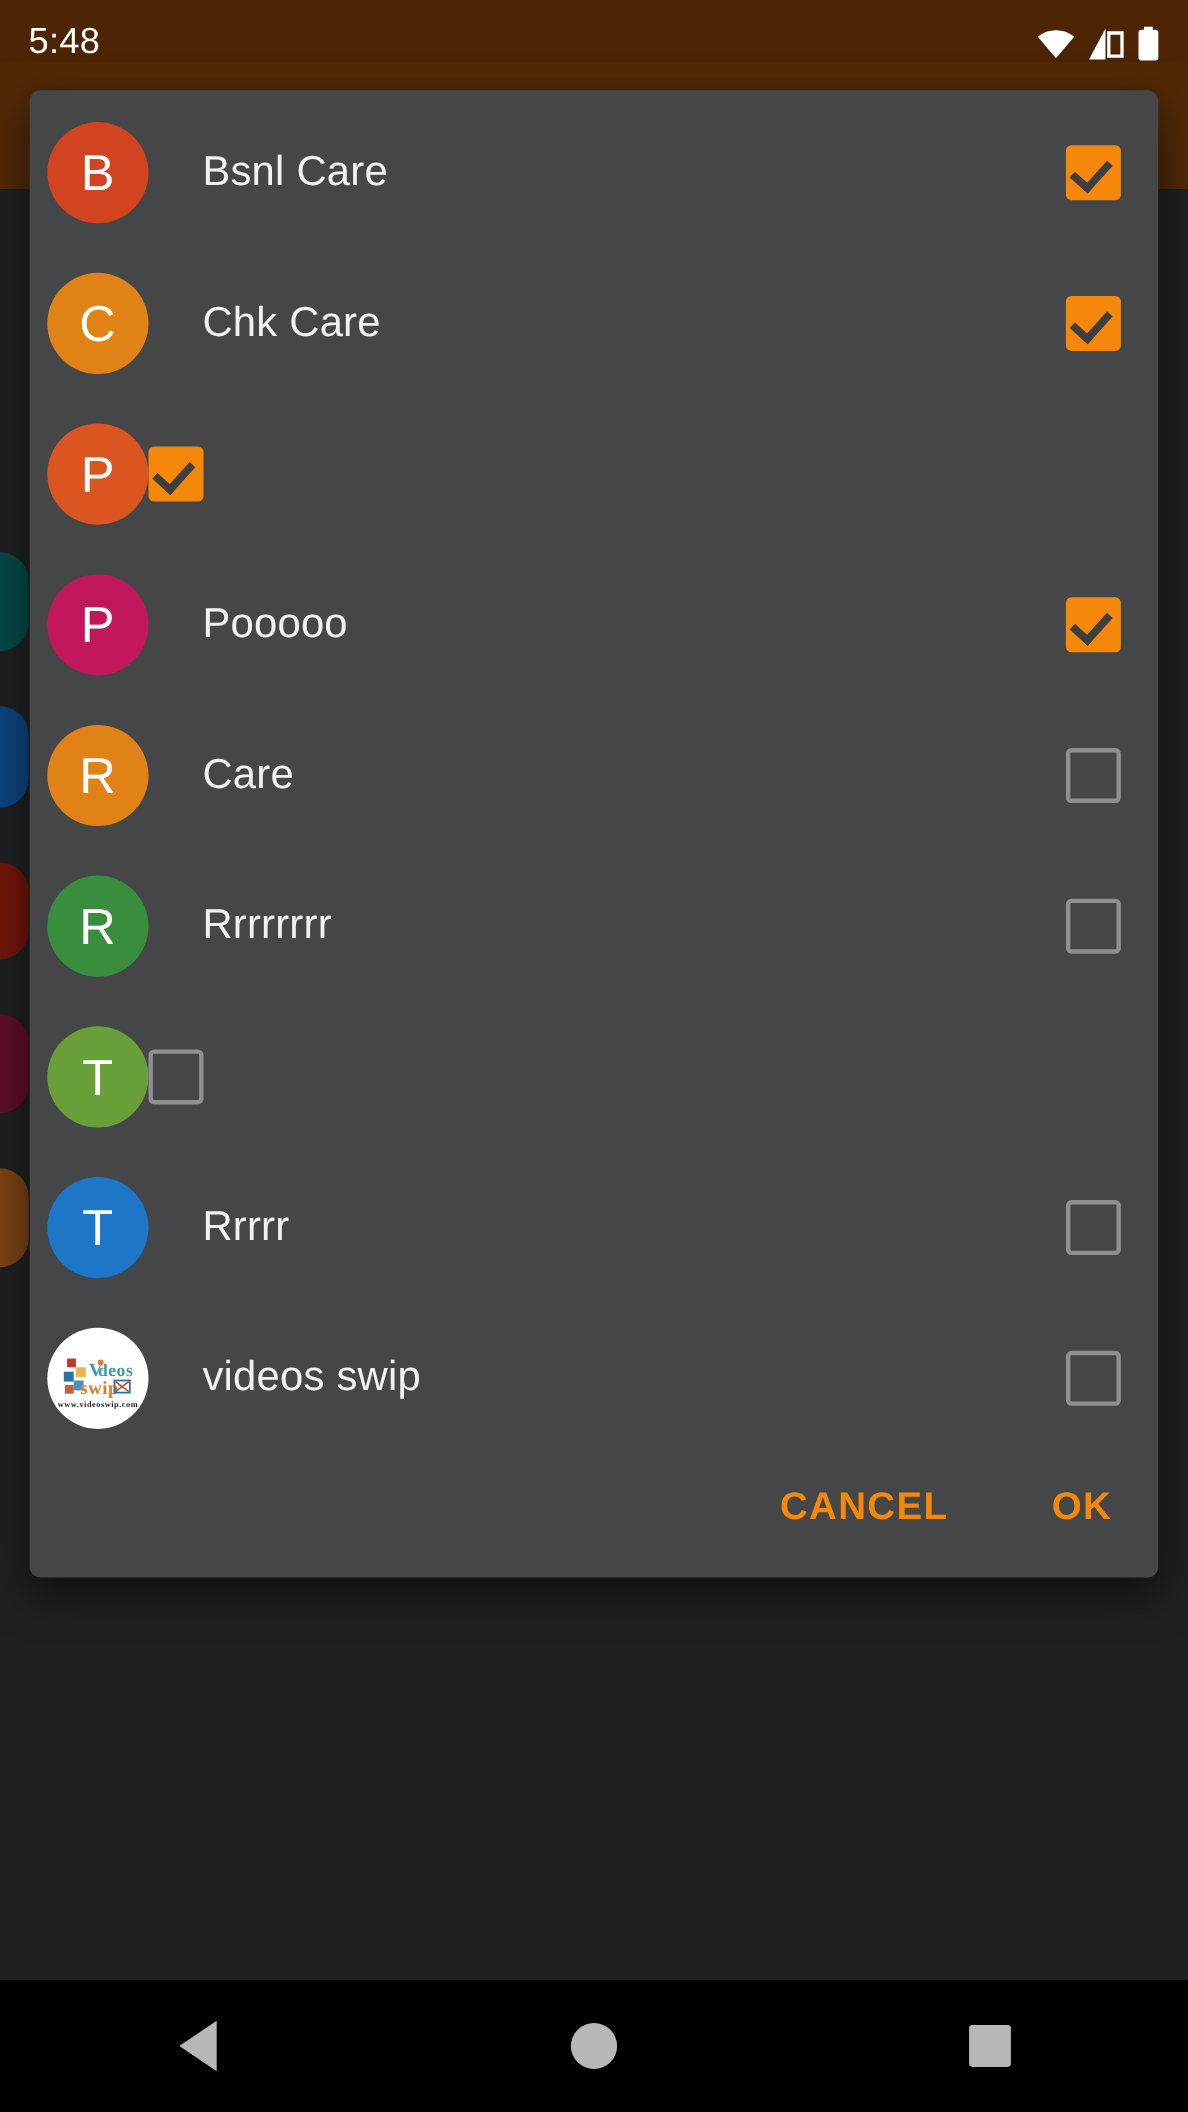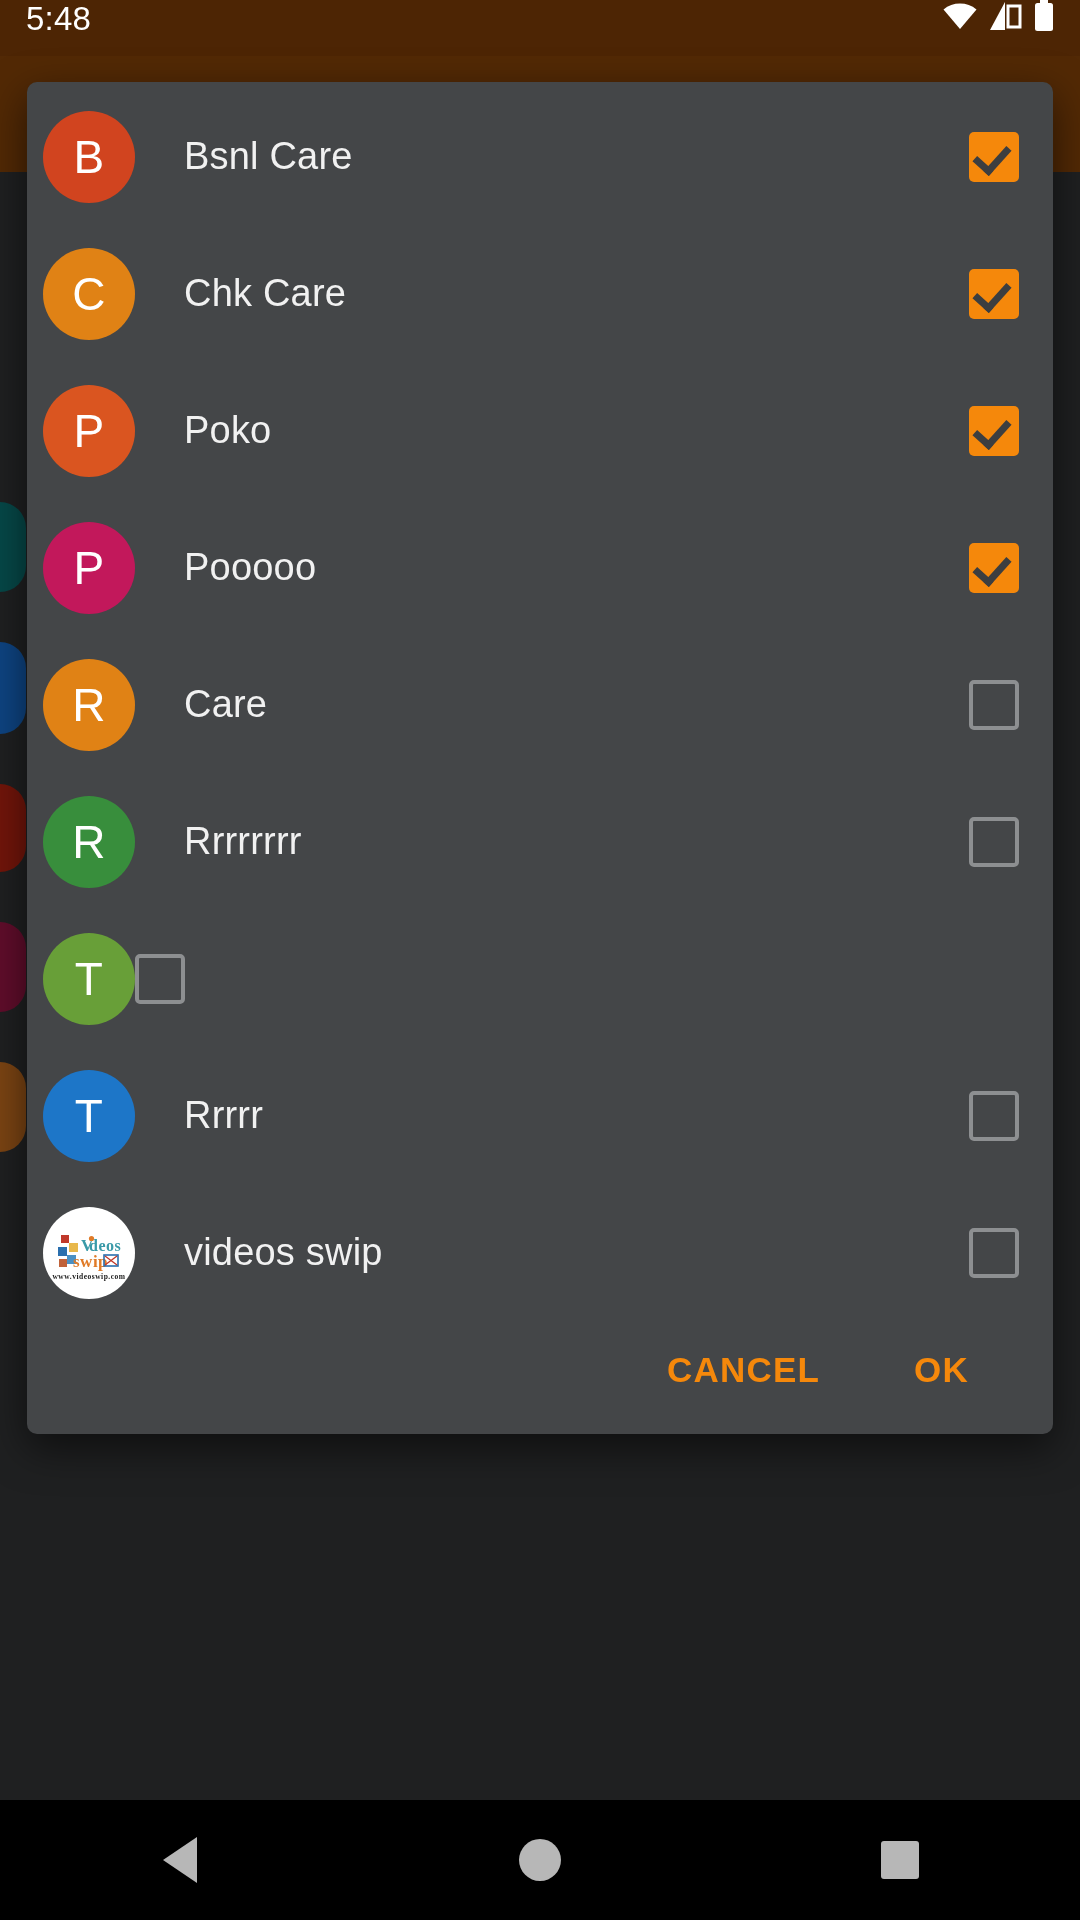--- a/index.html
+++ b/index.html
@@ -63,21 +63,21 @@
   }
 
   
   .status-bar {
     position: absolute;
     left: 0; top: 0;
     width: 1080px;
     height: 56px;
     background: #4d2504;
     display: flex;
-    align-items: flex-start;
+    align-items: flex-end;
     justify-content: space-between;
     padding: 0 26px;
     box-sizing: border-box;
     z-index: 40;
   }
   .status-time {
     color: #ffffff;
     font-size: 33px;
     letter-spacing: 0.2px;
   }
@@ -177,21 +177,20 @@
     transform: rotate(42deg);
   }
 
   
   .dialog-buttons {
     flex: 0 0 auto;
     height: 128px;
     display: flex;
     align-items: center;
     justify-content: flex-end;
-    padding-right: 42px;
     gap: 0;
   }
   .dlg-btn {
     background: none;
     border: none;
     color: #f5880b;
     font-family: "Liberation Sans", sans-serif;
     font-size: 35px;
     font-weight: bold;
     letter-spacing: 1.2px;
@@ -293,21 +292,20 @@
           <div class="avatar" style="background: rgb(224, 130, 21);">
             <span>C</span>
           </div>
           <div class="item-label">Chk Care</div>
           <div class="checkbox on"></div>
         </div>
         <div class="list-item">
           <div class="avatar" style="background: rgb(218, 85, 32);">
             <span>P</span>
           </div>
-          <div class="item-label">Poko</div>
           <div class="checkbox on"></div>
         </div>
         <div class="list-item">
           <div class="avatar" style="background: rgb(194, 24, 91);">
             <span>P</span>
           </div>
           <div class="item-label">Pooooo</div>
           <div class="checkbox on"></div>
         </div>
         <div class="list-item">

